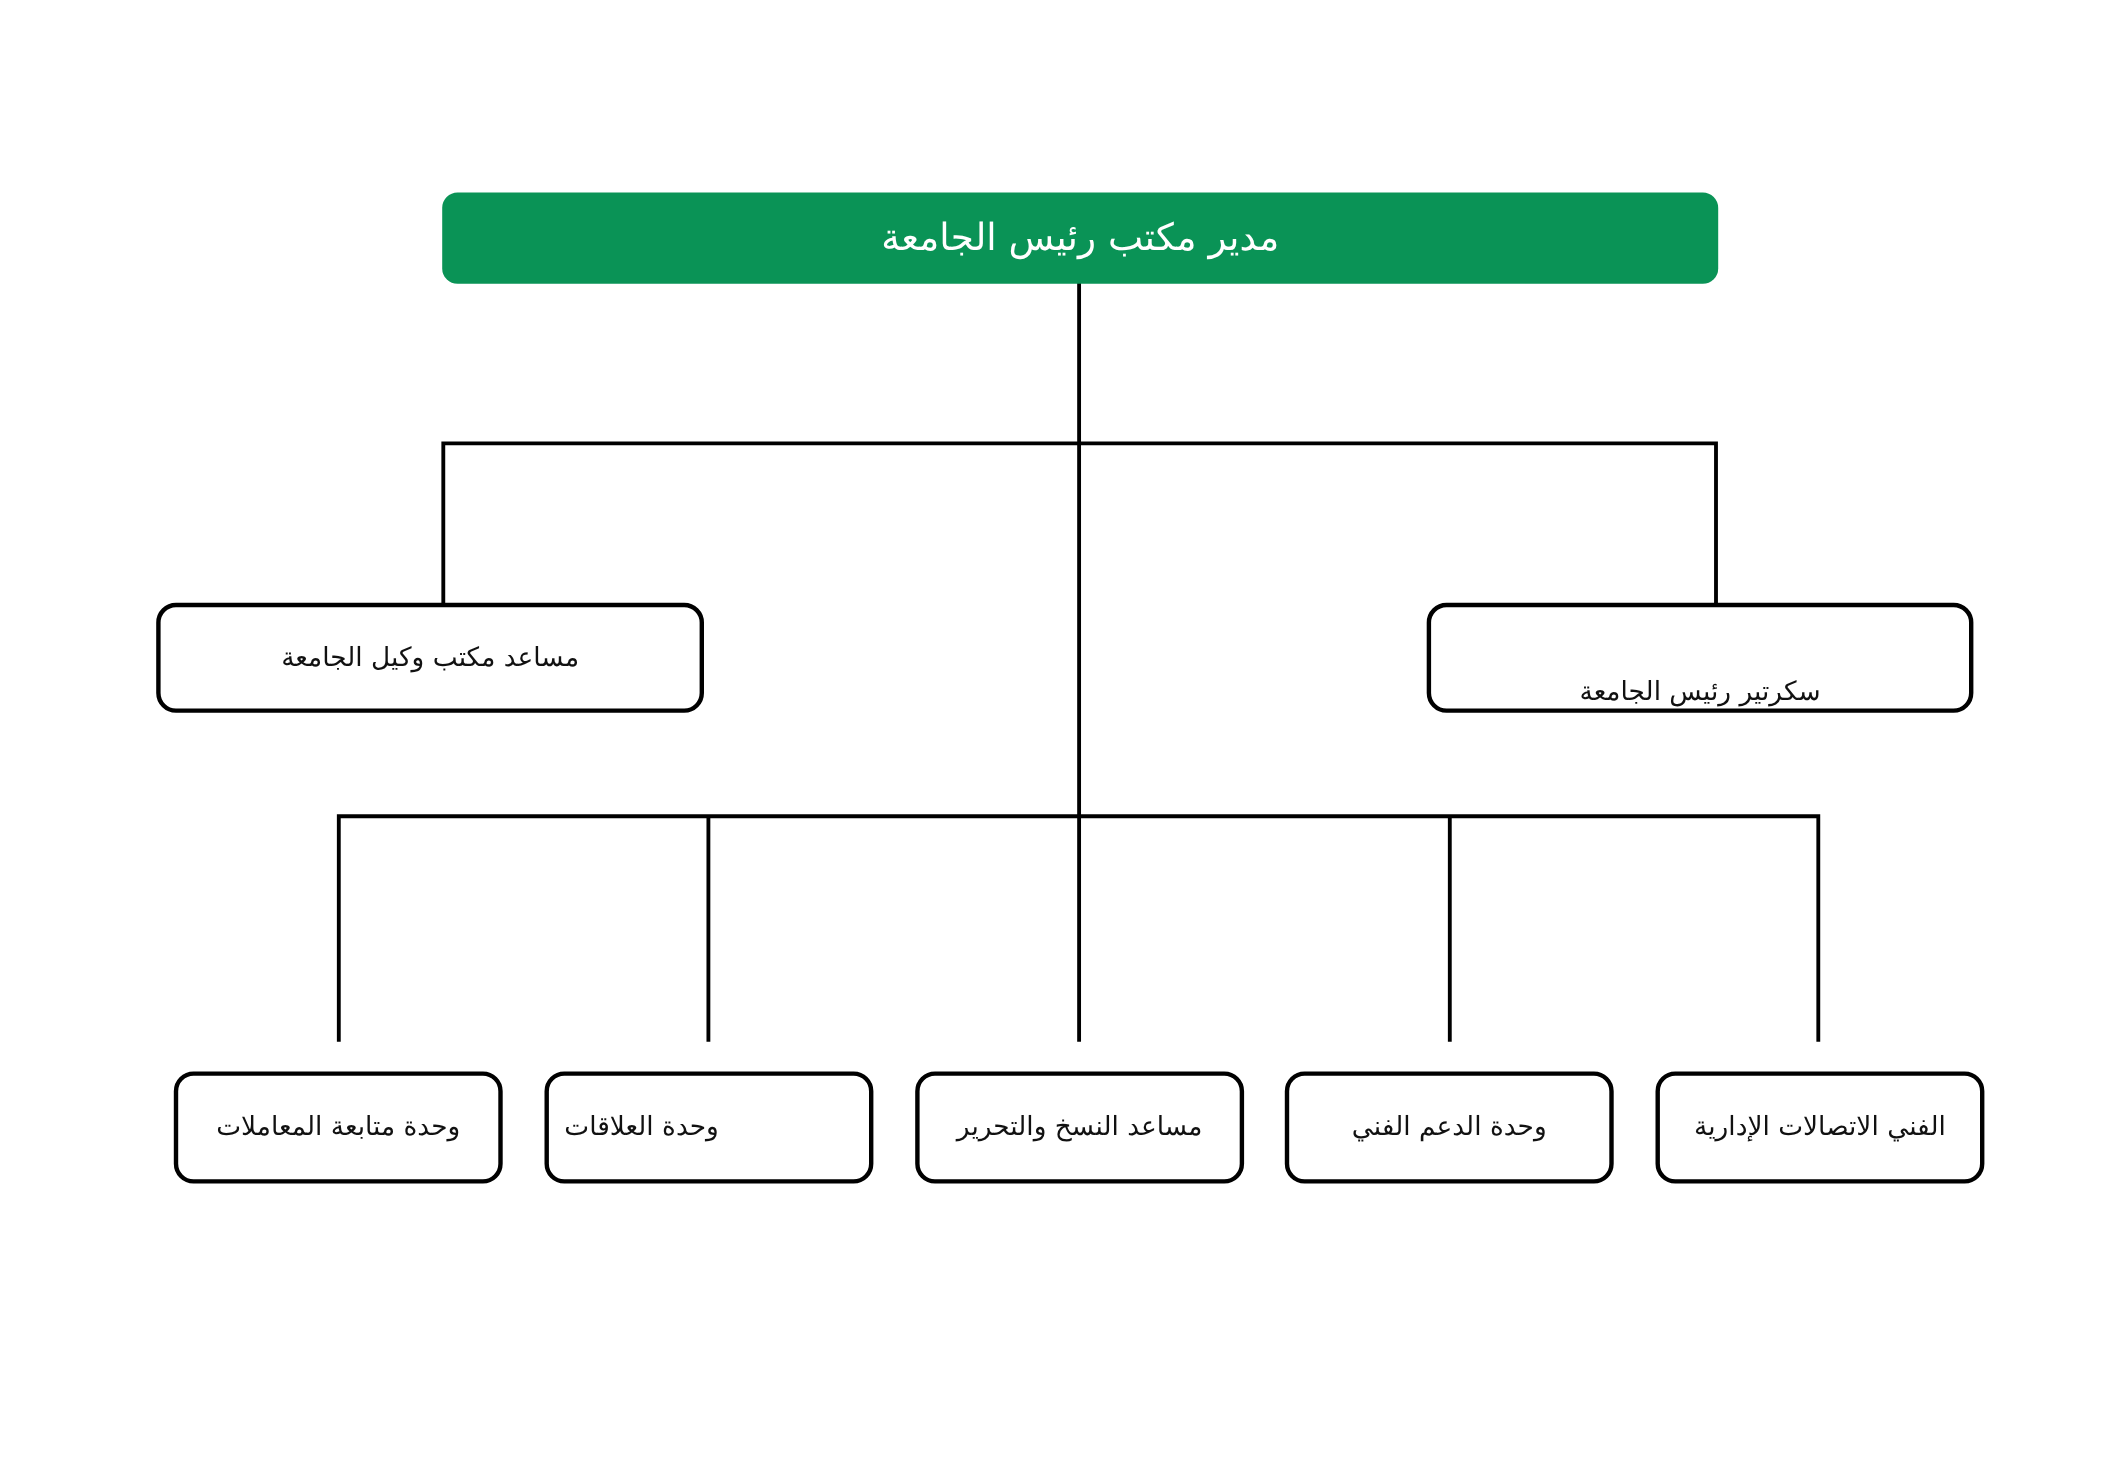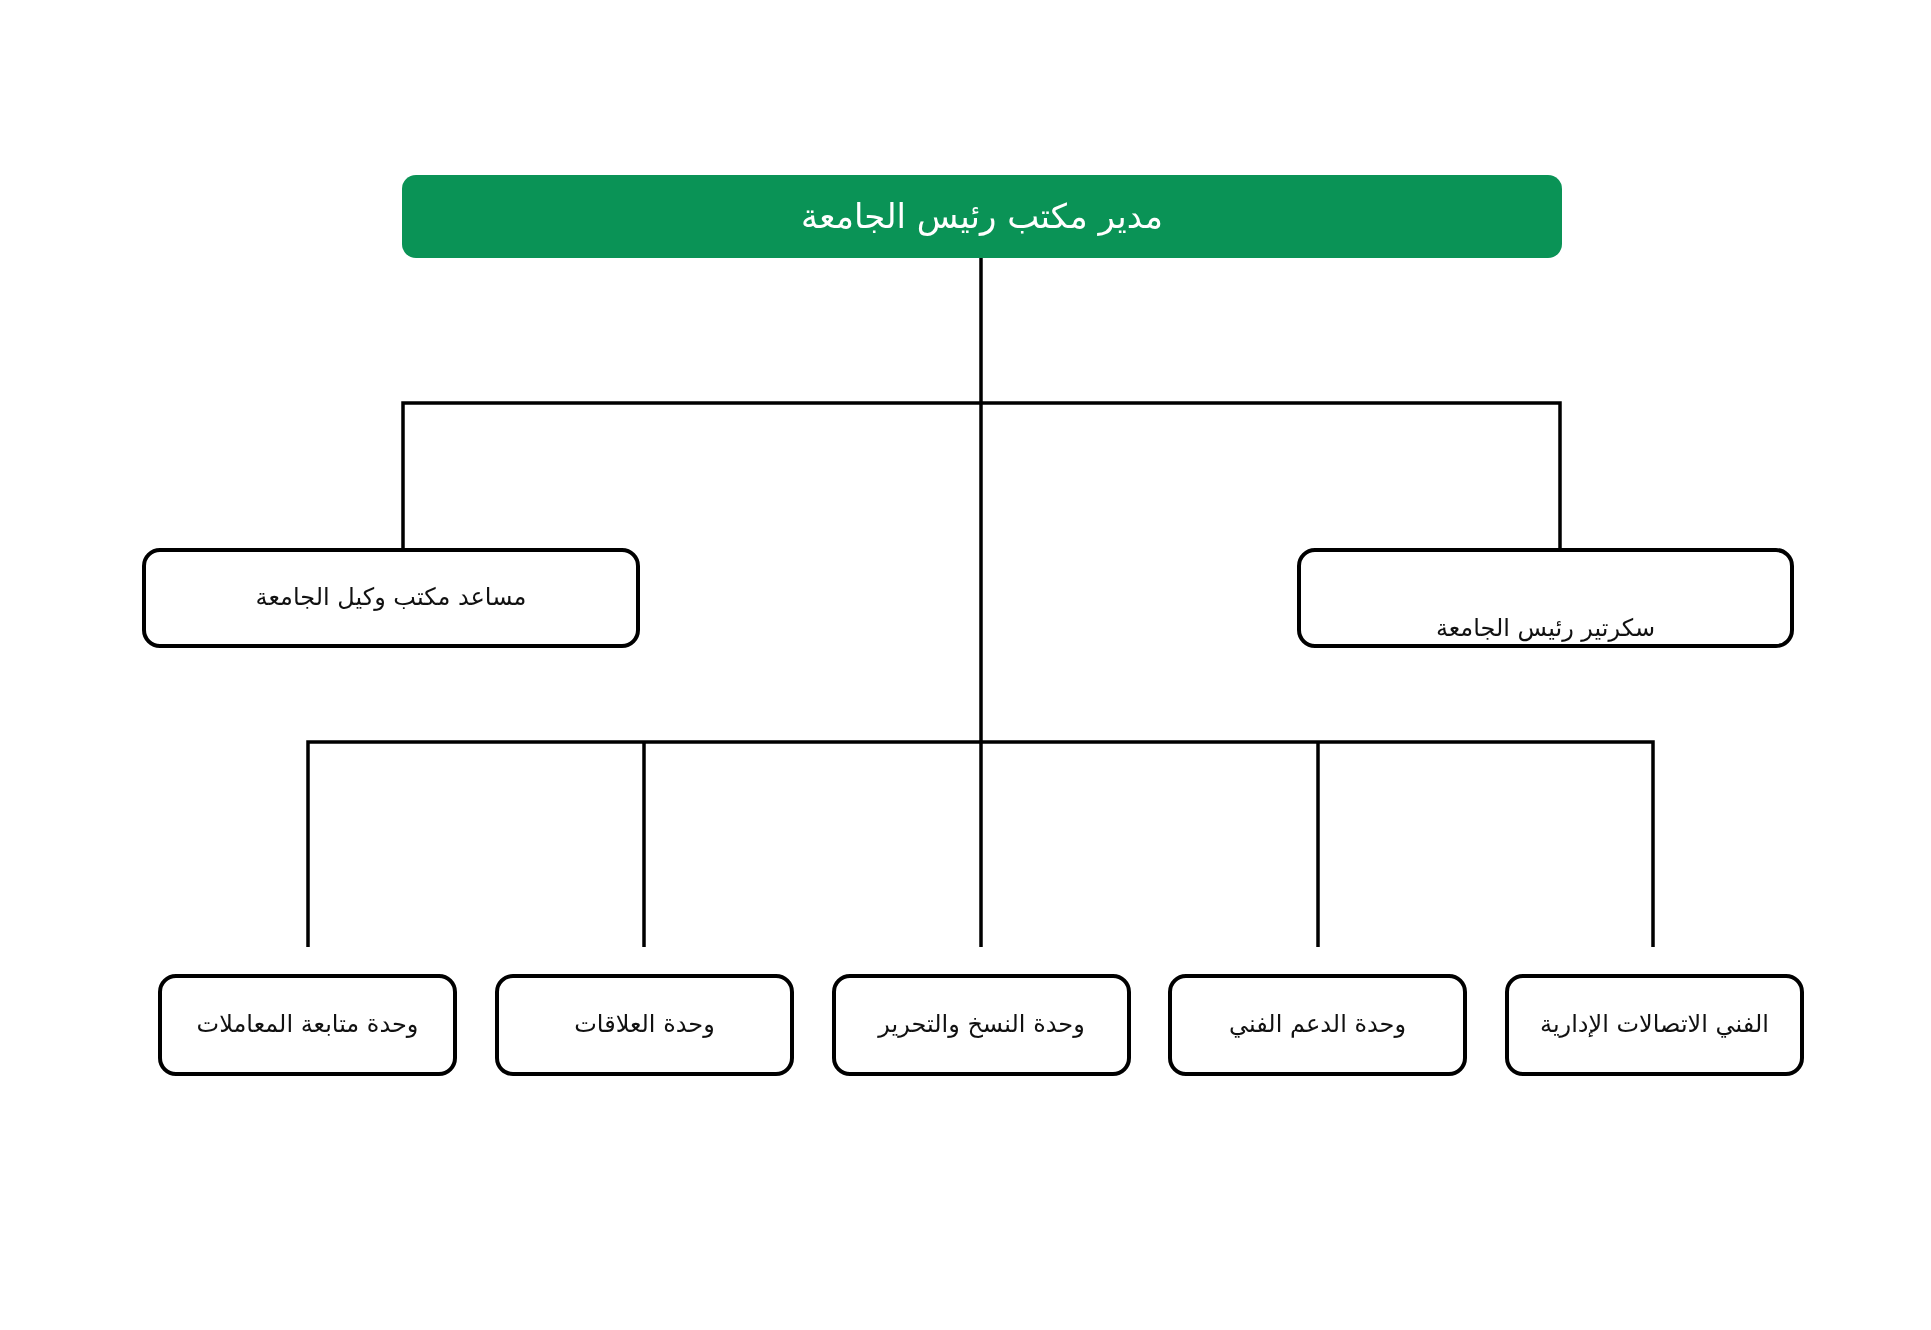--- a/index.html
+++ b/index.html
@@ -53,21 +53,21 @@
     border: none;
     border-radius: 14px;
     color: var(--root-text);
     font-size: 34px;
     left: 402px; top: 175px; width: 1160px; height: 83px;
   }
   .node--l2-left  { left: 142px;  top: 548px; width: 498px; height: 100px; }
   .node--l2-right { left: 1297px; top: 548px; width: 497px; height: 100px; align-items: flex-end; }
   .node--l3 { top: 945px; height: 102px; width: 299px; margin-top: 29px; }
   .node--l3-1 { left: 158px;  }
-  .node--l3-2 { left: 495px;  }
+  .node--l3-2 { left: 495px; justify-content: flex-end;  }
   .node--l3-3 { left: 832px;  }
   .node--l3-4 { left: 1168px; }
   .node--l3-5 { left: 1505px; }
 </style>
 </head>
 <body>
 
 <div class="canvas">
 
   <svg class="connectors" viewBox="0 0 1931 1330" xmlns="http://www.w3.org/2000/svg" aria-hidden="true">
@@ -96,21 +96,21 @@
 
   <div class="node node--l3 node--l3-1">
     <span>وحدة متابعة المعاملات</span>
   </div>
 
   <div class="node node--l3 node--l3-2">
     <span>وحدة العلاقات</span>
   </div>
 
   <div class="node node--l3 node--l3-3">
-    <span>وحدة النسخ والتحرير</span>
+    <span>مساعد النسخ والتحرير</span>
   </div>
 
   <div class="node node--l3 node--l3-4">
     <span>وحدة الدعم الفني</span>
   </div>
 
   <div class="node node--l3 node--l3-5">
     <span>الفني الاتصالات الإدارية</span>
   </div>
 

